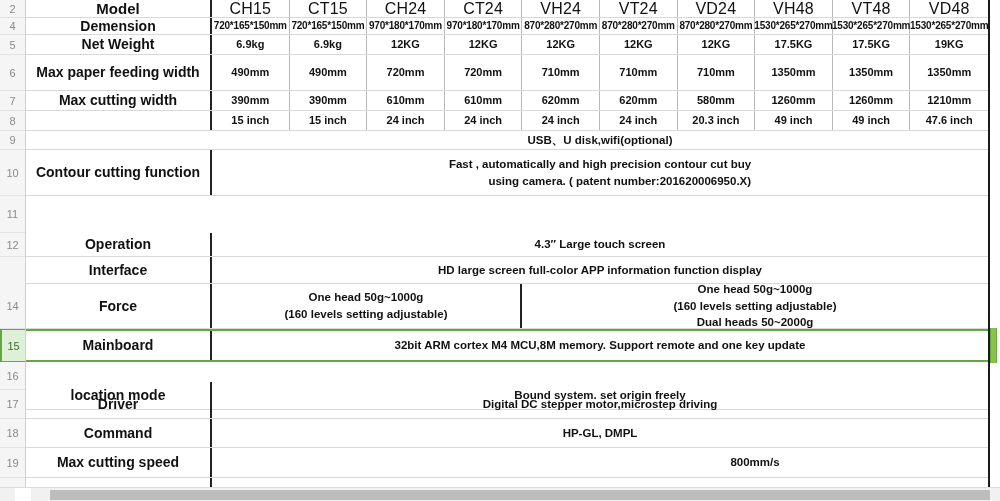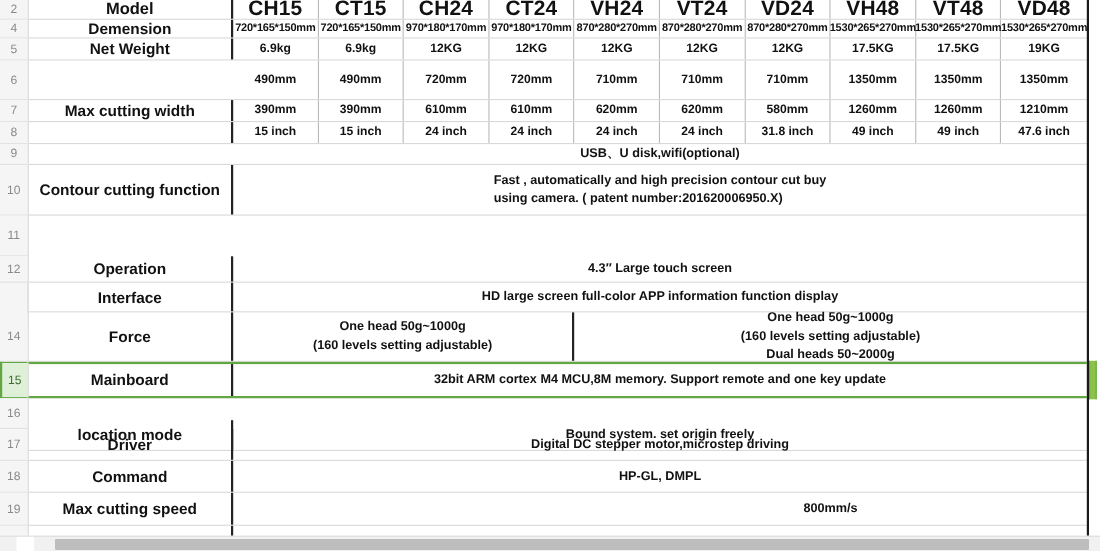--- a/index.html
+++ b/index.html
@@ -43,28 +43,28 @@
   .lbl.big{font-size:15px;}
 
   
   .c{
     position:absolute;top:0;height:100%;box-sizing:border-box;
     display:flex;align-items:center;justify-content:center;
     text-align:center;font-size:11px;font-weight:bold;color:#111;
     line-height:1.22;padding:0 1px;border-right:1px solid #b9b9b9;
   }
   .c.last{border-right:none;}
-  .c.model{font-size:19px;font-weight:bold;letter-spacing:.2px;}
+  .c.model{font-size:16px;font-weight:normal;letter-spacing:.2px;}
   .c.dim{font-size:10px;letter-spacing:-.2px;}
 
   
   .merged{
     position:absolute;left:186px;top:0;right:0;height:100%;
     box-sizing:border-box;display:flex;align-items:center;justify-content:center;
-    text-align:left;font-size:11.5px;color:#111;line-height:1.45;font-weight:bold;
+    text-align:right;font-size:11.5px;color:#111;line-height:1.45;font-weight:bold;
   }
   .half{
     position:absolute;top:0;height:100%;box-sizing:border-box;
     display:flex;align-items:center;justify-content:center;
     text-align:center;font-size:11.5px;color:#111;line-height:1.45;font-weight:bold;
   }
   .halfA{left:186px;width:310px;border-right:2px solid #222;}
   .halfB{left:496px;right:0;}
 
   
@@ -144,20 +144,21 @@
         <div class="c" style="left: 341.2px; width: 77.6px;">12KG</div>
         <div class="c" style="left: 418.8px; width: 77.6px;">12KG</div>
         <div class="c" style="left: 496.4px; width: 77.6px;">12KG</div>
         <div class="c" style="left: 574px; width: 77.6px;">12KG</div>
         <div class="c" style="left: 651.6px; width: 77.6px;">12KG</div>
         <div class="c" style="left: 729.2px; width: 77.6px;">17.5KG</div>
         <div class="c" style="left: 806.8px; width: 77.6px;">17.5KG</div>
         <div class="c last" style="left: 884.4px; width: 77.6px;">19KG</div>
       </div>
       <div class="row" style="top: 55px; height: 36px;">
+        <div class="lbl">Max paper feeding width</div>
         <div class="c" style="left: 186px; width: 77.6px;">490mm</div>
         <div class="c" style="left: 263.6px; width: 77.6px;">490mm</div>
         <div class="c" style="left: 341.2px; width: 77.6px;">720mm</div>
         <div class="c" style="left: 418.8px; width: 77.6px;">720mm</div>
         <div class="c" style="left: 496.4px; width: 77.6px;">710mm</div>
         <div class="c" style="left: 574px; width: 77.6px;">710mm</div>
         <div class="c" style="left: 651.6px; width: 77.6px;">710mm</div>
         <div class="c" style="left: 729.2px; width: 77.6px;">1350mm</div>
         <div class="c" style="left: 806.8px; width: 77.6px;">1350mm</div>
         <div class="c last" style="left: 884.4px; width: 77.6px;">1350mm</div>
@@ -176,21 +177,21 @@
         <div class="c last" style="left: 884.4px; width: 77.6px;">1210mm</div>
       </div>
       <div class="row" style="top: 111px; height: 20px;">
         <div class="lbl"></div>
         <div class="c" style="left: 186px; width: 77.6px;">15 inch</div>
         <div class="c" style="left: 263.6px; width: 77.6px;">15 inch</div>
         <div class="c" style="left: 341.2px; width: 77.6px;">24 inch</div>
         <div class="c" style="left: 418.8px; width: 77.6px;">24 inch</div>
         <div class="c" style="left: 496.4px; width: 77.6px;">24 inch</div>
         <div class="c" style="left: 574px; width: 77.6px;">24 inch</div>
-        <div class="c" style="left: 651.6px; width: 77.6px;">31.8 inch</div>
+        <div class="c" style="left: 651.6px; width: 77.6px;">20.3 inch</div>
         <div class="c" style="left: 729.2px; width: 77.6px;">49 inch</div>
         <div class="c" style="left: 806.8px; width: 77.6px;">49 inch</div>
         <div class="c last" style="left: 884.4px; width: 77.6px;">47.6 inch</div>
       </div>
       <div class="row" style="top: 131px; height: 19px;">
         <div class="merged">USB、U disk,wifi(optional)</div>
       </div>
       <div class="row" style="top: 150px; height: 46px;">
         <div class="lbl">Contour cutting function</div>
         <div class="merged">Fast , automatically and high precision contour cut buy<br>using camera. ( patent number:201620006950.X)</div>

